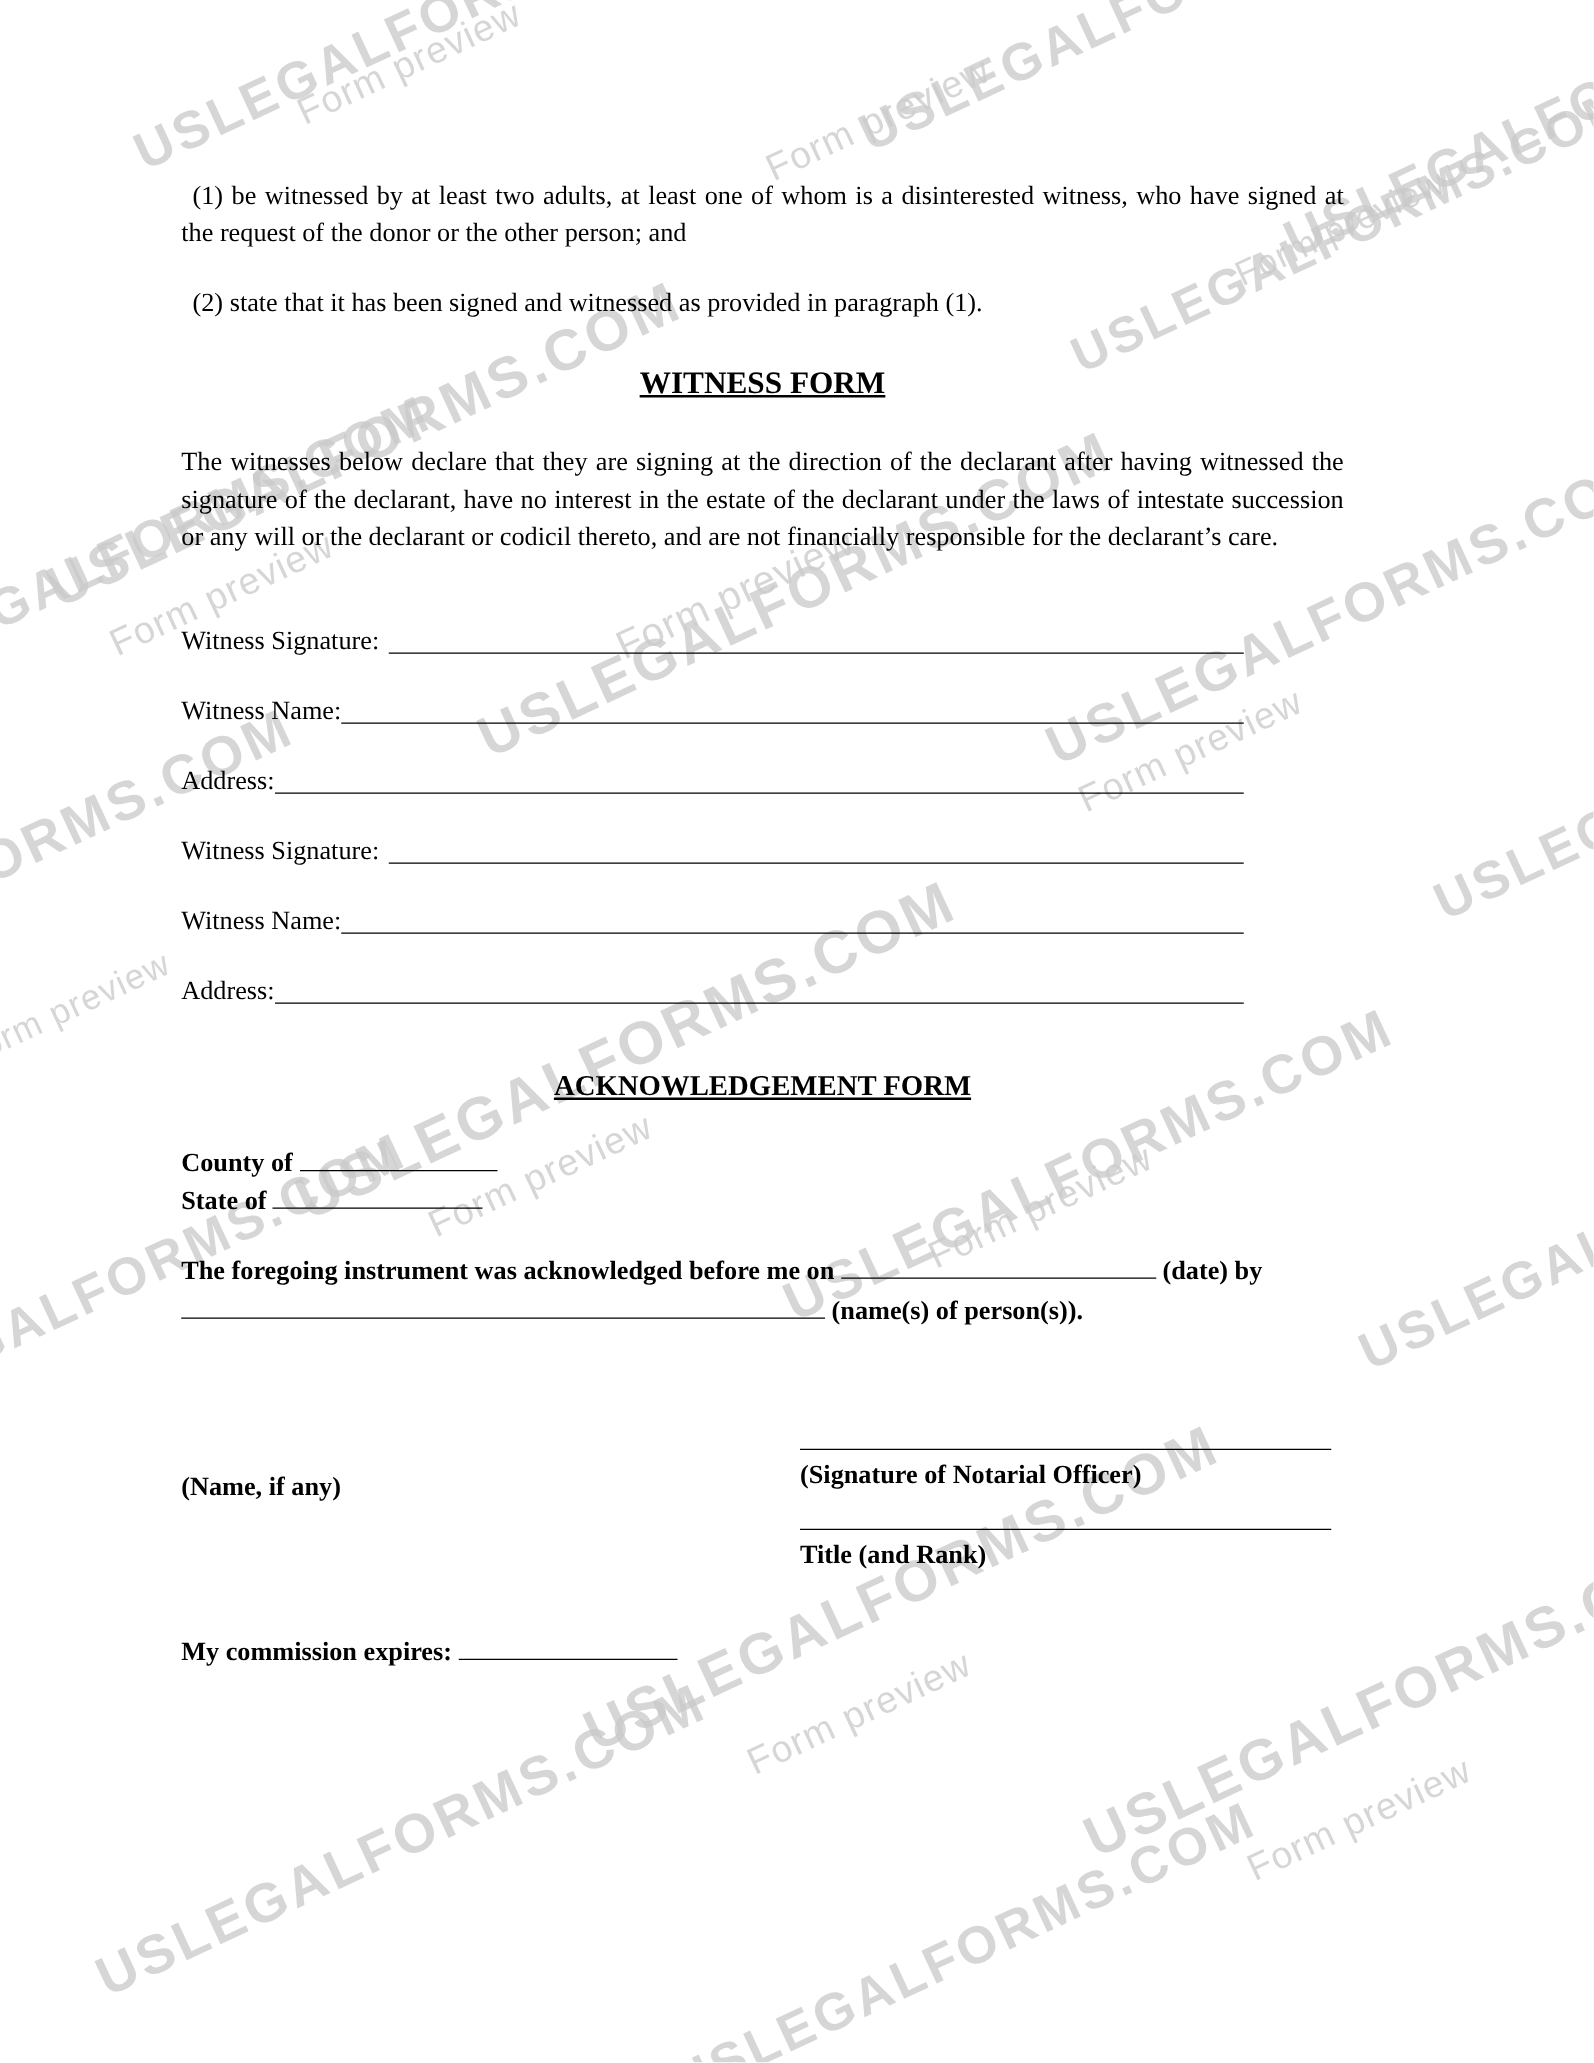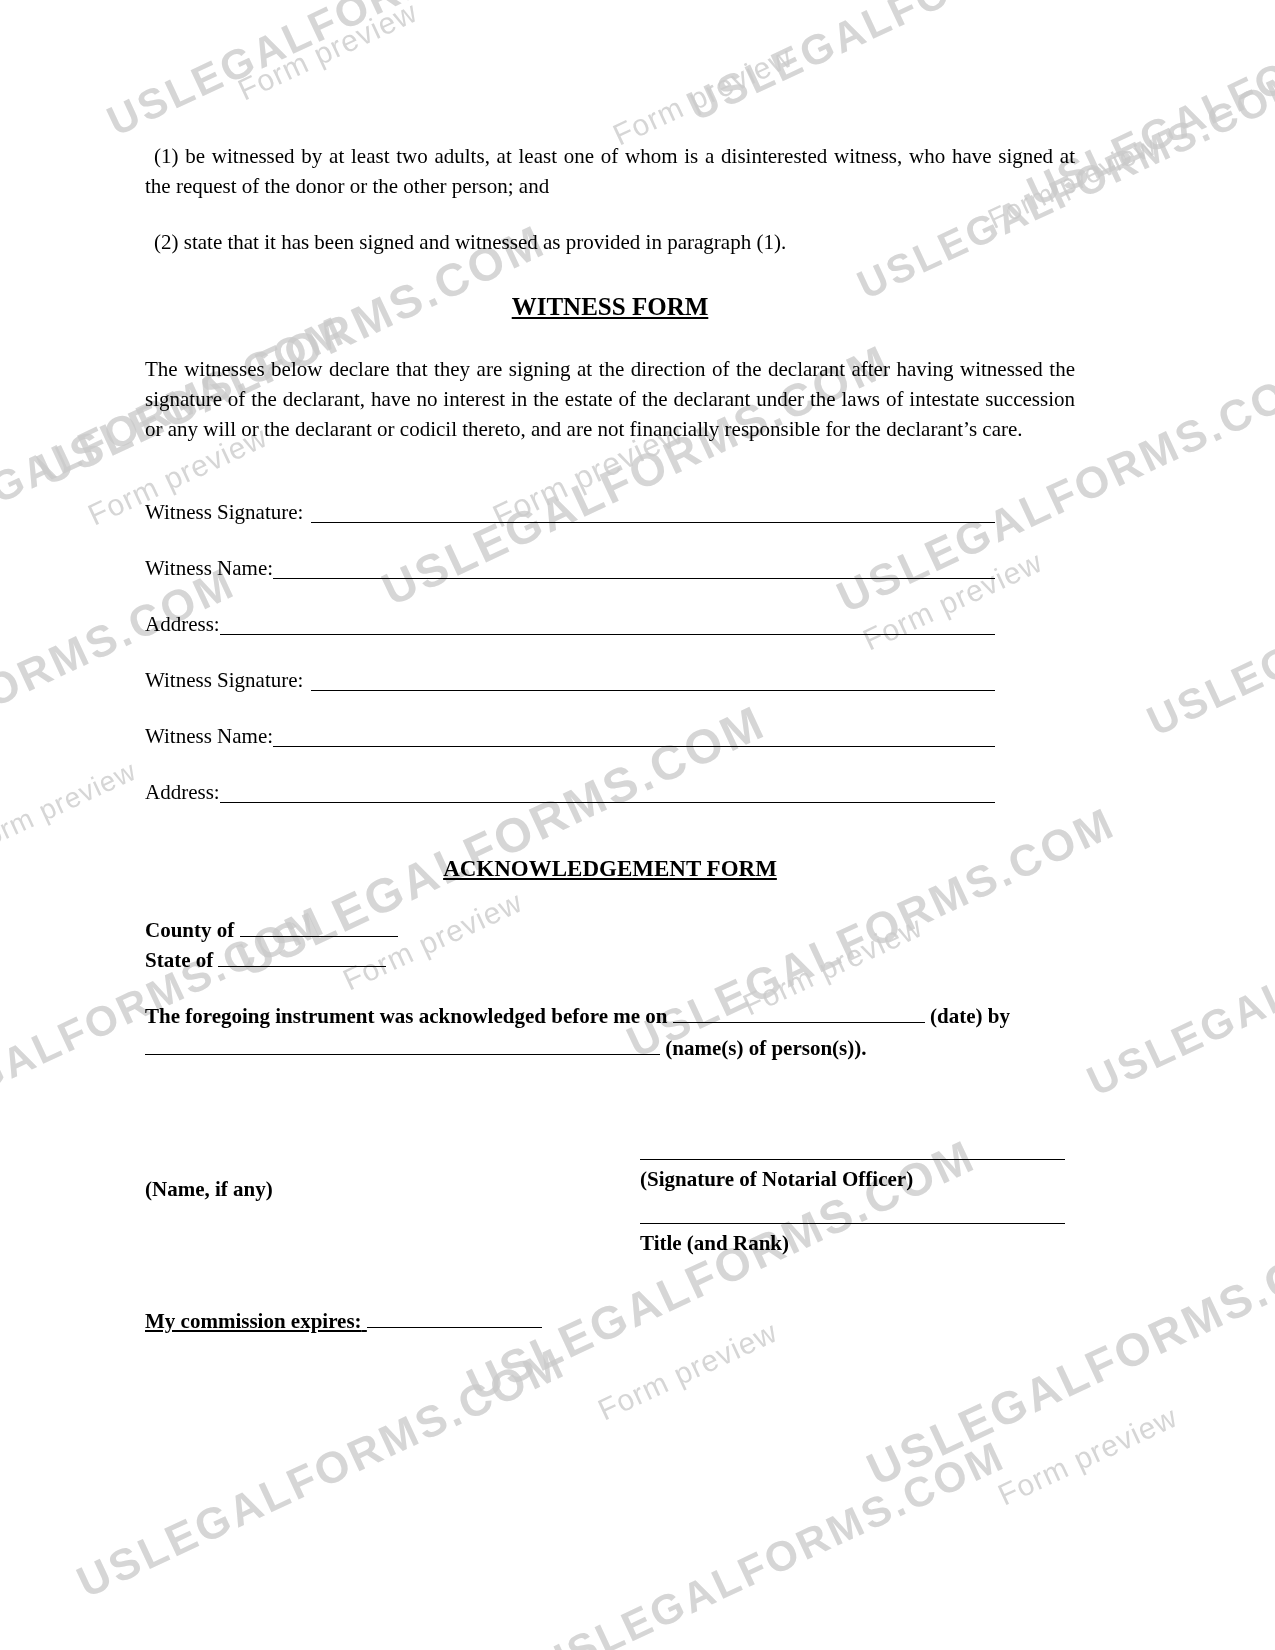--- a/index.html
+++ b/index.html
@@ -69,21 +69,21 @@
     border-bottom:1.6px solid #000;
     height:14px;
     vertical-align:baseline;
   }
   .ack-para{margin:24px 0 0 0;font-weight:700;text-align:left;line-height:1.55;}
   .sig-area{display:flex;margin-top:94px;}
   .seal-col{width:495px;padding-top:16px;}
   .notary-col{flex:1;padding-right:10px;}
   .sigline{border-top:1.6px solid #000;height:0;margin-bottom:5px;}
   .notary-label{font-weight:700;margin-bottom:28px;}
-  .commission-row{font-weight:700;text-decoration:underline;}
+  .commission-row{font-weight:700;}
 </style>
 </head>
 <body>
 
 <div class="page">
 
   <span class="wm wm-brand" style="left:110px;top:100px;font-size:42px;">USLEGALFORMS.COM</span>
   <span class="wm wm-prev" style="left:240px;top:75px;font-size:30px;">Form preview</span>
   <span class="wm wm-brand" style="left:690px;top:85px;font-size:42px;">USLEGALFORMS.COM</span>
   <span class="wm wm-prev" style="left:615px;top:120px;font-size:30px;">Form preview</span>

